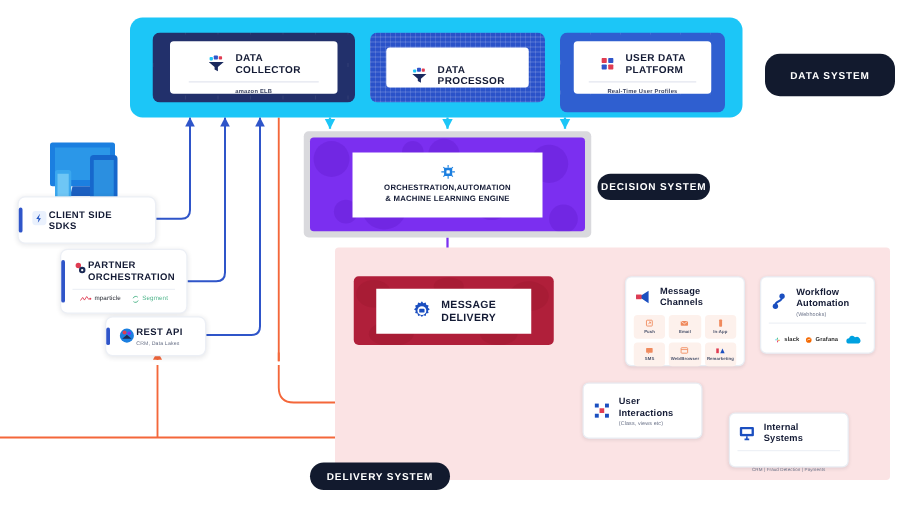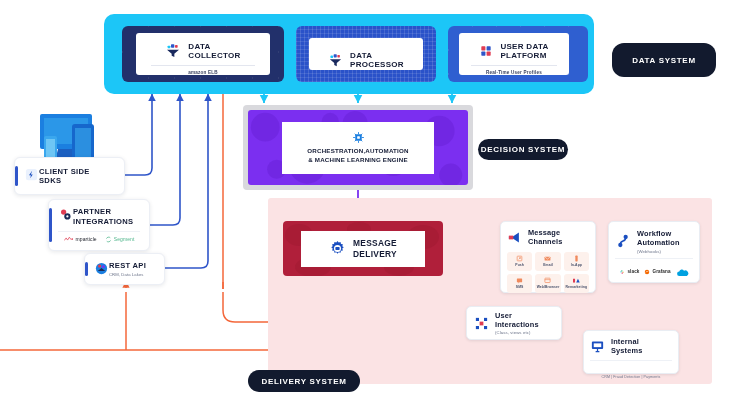--- a/index.html
+++ b/index.html
@@ -205,21 +205,21 @@
           <path d="M3,10 L21,10 L14,16 L14,21 L10,19 L10,16 Z" fill="#1a2a5e"></path>
         </svg>
         <div>
           <div class="wc-title">DATA</div>
           <div class="wc-title">PROCESSOR</div>
         </div>
       </div>
     </div>
   </div>
 
-  <div class="abs udp-box" style="left:448px;top:26px;width:132px;height:56px;padding-left:8px;">
+  <div class="abs udp-box" style="left:448px;top:26px;width:132px;height:64px;">
     <div class="white-card" style="position:absolute;left:11px;top:7px;width:110px;height:42px;">
       <div class="wc-row">
         <svg width="14" height="14" viewBox="0 0 24 24">
           <rect x="4" y="4" width="7" height="7" rx="1" fill="#e03c52"></rect>
           <rect x="13" y="4" width="7" height="7" rx="1" fill="#2f55c9"></rect>
           <rect x="4" y="13" width="7" height="7" rx="1" fill="#2f55c9"></rect>
           <rect x="13" y="13" width="7" height="7" rx="1" fill="#e03c52"></rect>
         </svg>
         <div>
           <div class="wc-title">USER DATA</div>
@@ -383,21 +383,21 @@
         <span class="logo-txt" style="color:#2a2a2a;">Grafana</span>
       </span>
       <span>
         <svg width="13" height="8" viewBox="0 0 36 22">
           <path d="M9,19 a6,6 0 0,1 0,-12 a7,7 0 0,1 13,-2 a6,6 0 0,1 8,14 Z" fill="#00a1e0"></path>
         </svg>
       </span>
     </div>
   </div>
 
-  <div class="abs pcard" style="left:466px;top:306px;width:96px;height:34px;padding:0 7px;display:flex;align-items:center;">
+  <div class="abs pcard" style="left:466px;top:306px;width:96px;height:45px;padding:0 7px;display:flex;align-items:center;">
     <div class="pcard-head">
       <svg width="15" height="15" viewBox="0 0 24 24">
         <rect x="3" y="3" width="5" height="5" fill="#1b4fc0"></rect>
           <rect x="16" y="3" width="5" height="5" fill="#1b4fc0"></rect>
         <rect x="3" y="16" width="5" height="5" fill="#1b4fc0"></rect>
           <rect x="16" y="16" width="5" height="5" fill="#1b4fc0"></rect>
         <rect x="9" y="9" width="6" height="6" fill="#e03c52"></rect>
       </svg>
       <div>
         <div class="pcard-title">User</div>
@@ -455,21 +455,21 @@
   <div class="abs lcard" style="left:48px;top:199px;width:102px;height:52px;position:absolute;">
     <div class="lcard-accent"></div>
     <div class="lcard-row">
       <svg width="15" height="15" viewBox="0 0 24 24">
         <circle cx="9" cy="8" r="4.2" fill="#e03c52"></circle>
         <circle cx="15" cy="15" r="5" fill="#1b2a55"></circle>
         <circle cx="15" cy="15" r="1.8" fill="#fff"></circle>
       </svg>
       <div>
         <div class="lcard-title">PARTNER</div>
-        <div class="lcard-title">INTEGRATIONS</div>
+        <div class="lcard-title">ORCHESTRATION</div>
       </div>
     </div>
     <div class="part-logos">
       <span style="display:flex;align-items:center;gap:2px;">
         <svg width="10" height="6" viewBox="0 0 28 16">
           <path d="M1,12 L6,5 L10,11 L15,3 L20,10" stroke="#e03c52" stroke-width="2" fill="none"></path>
           <circle cx="23" cy="8" r="2.4" fill="#e03c52"></circle>
         </svg>
         <span class="logo-txt" style="color:#22252e;font-weight:normal;font-size:5px;">mparticle</span>
       </span>

